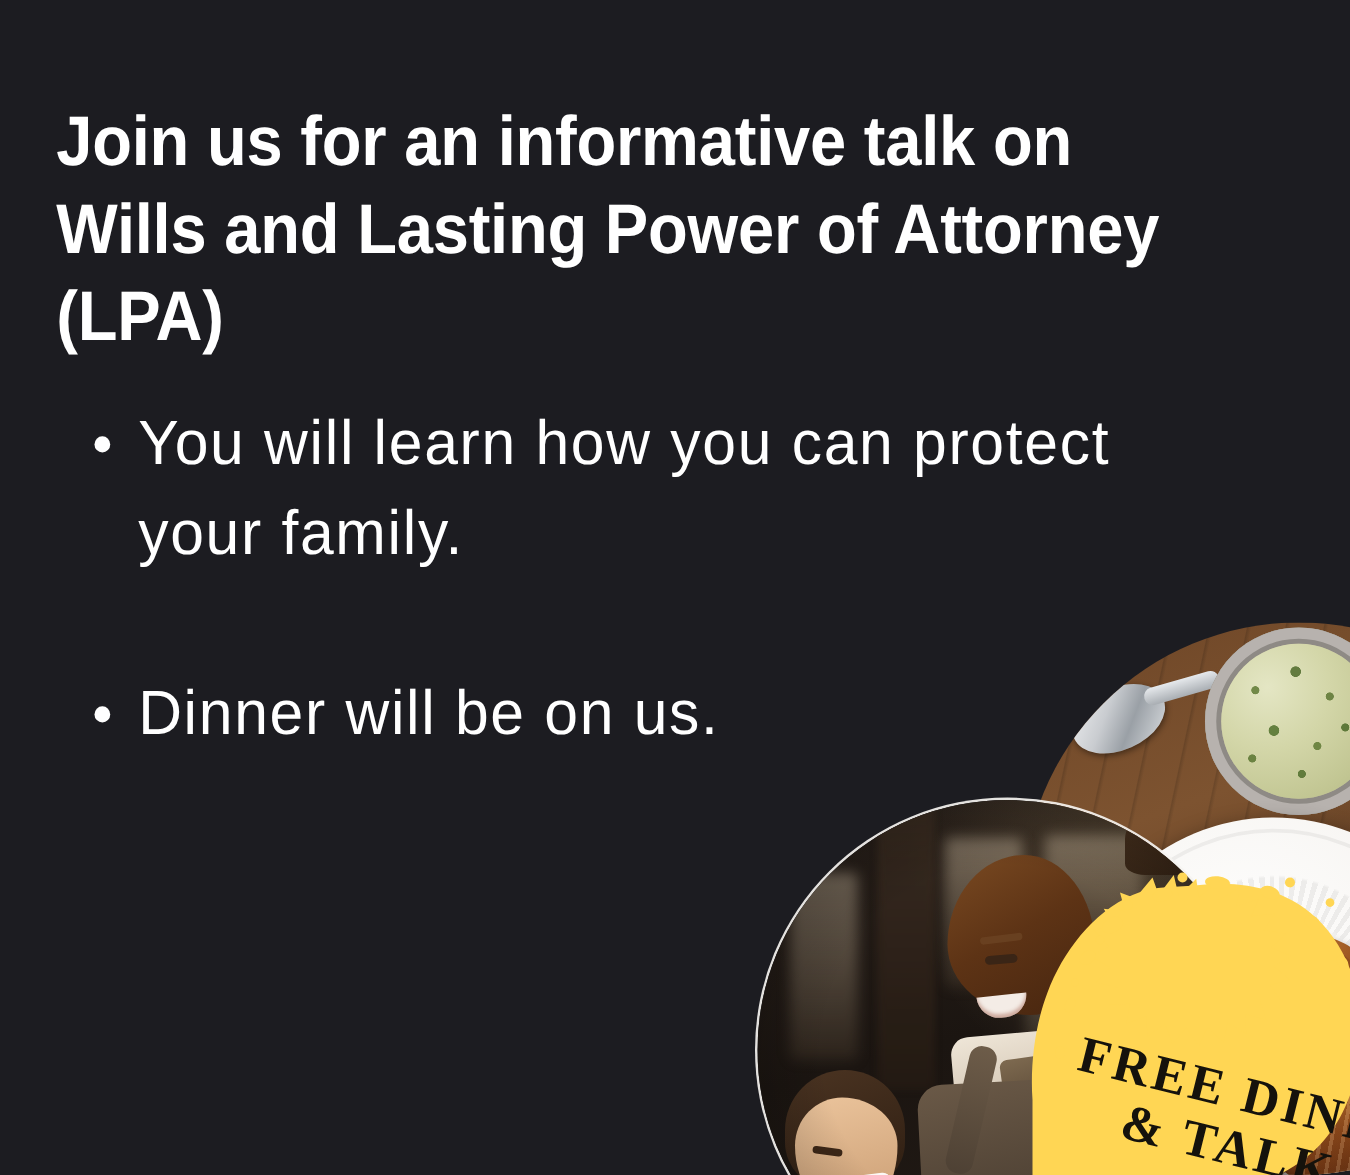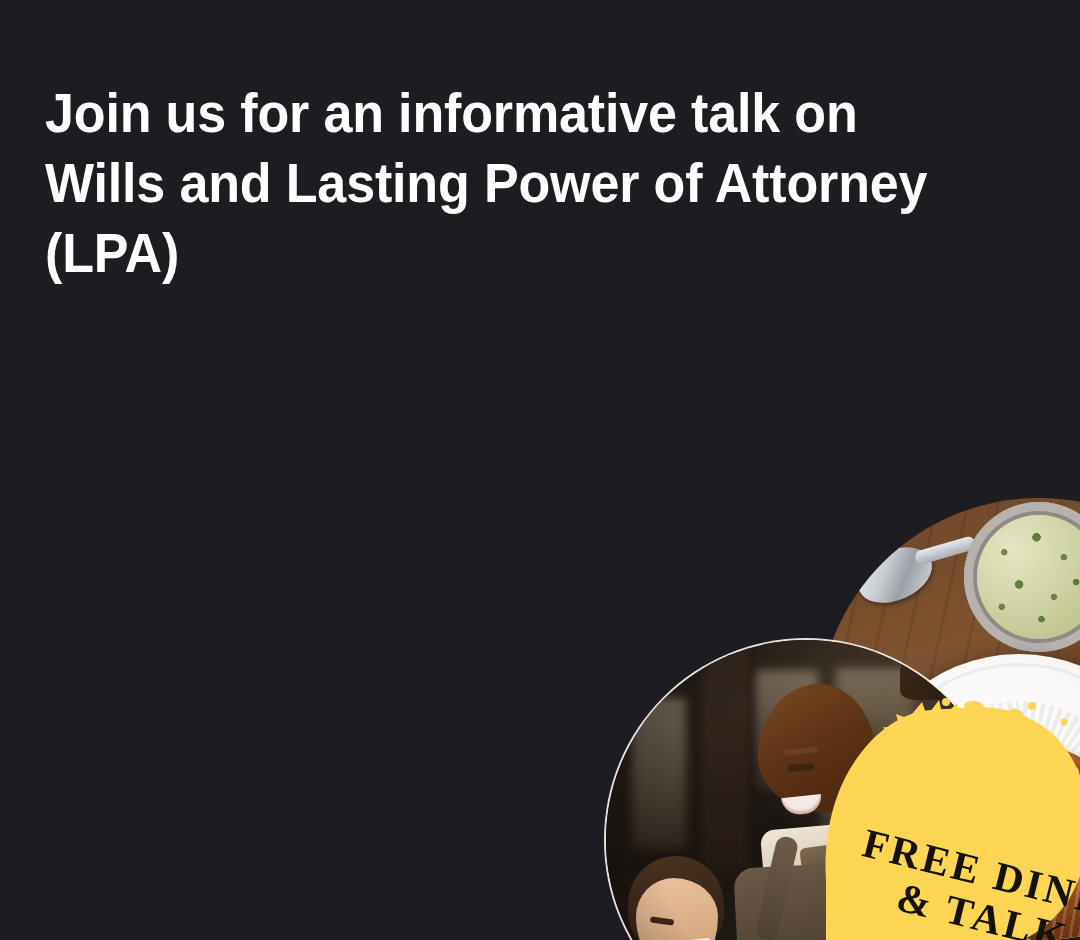--- a/index.html
+++ b/index.html
@@ -479,20 +479,30 @@
     transform: rotate(14deg);
   }
 </style>
 </head>
 <body>
 
 <div class="slide">
 
   <h1 class="heading">Join us for an informative talk on Wills and Lasting Power of Attorney (LPA)</h1>
 
+  <ul class="bullets">
+    <li class="bullet-item">
+      <span class="bullet-dot"></span>
+      <span>You will learn how you can protect your family.</span>
+    </li>
+    <li class="bullet-item">
+      <span class="bullet-dot"></span>
+      <span>Dinner will be on us.</span>
+    </li>
+  </ul>
 
   <div class="photo-circle circle-food">
     <div class="food-scene"></div>
     <div class="wood-planks"></div>
     <div class="spoon"></div>
     <div class="sauce-bowl"></div>
     <div class="sauce-herbs"></div>
 
     <div class="plate"></div>
     <div class="plate-ridges"></div>

